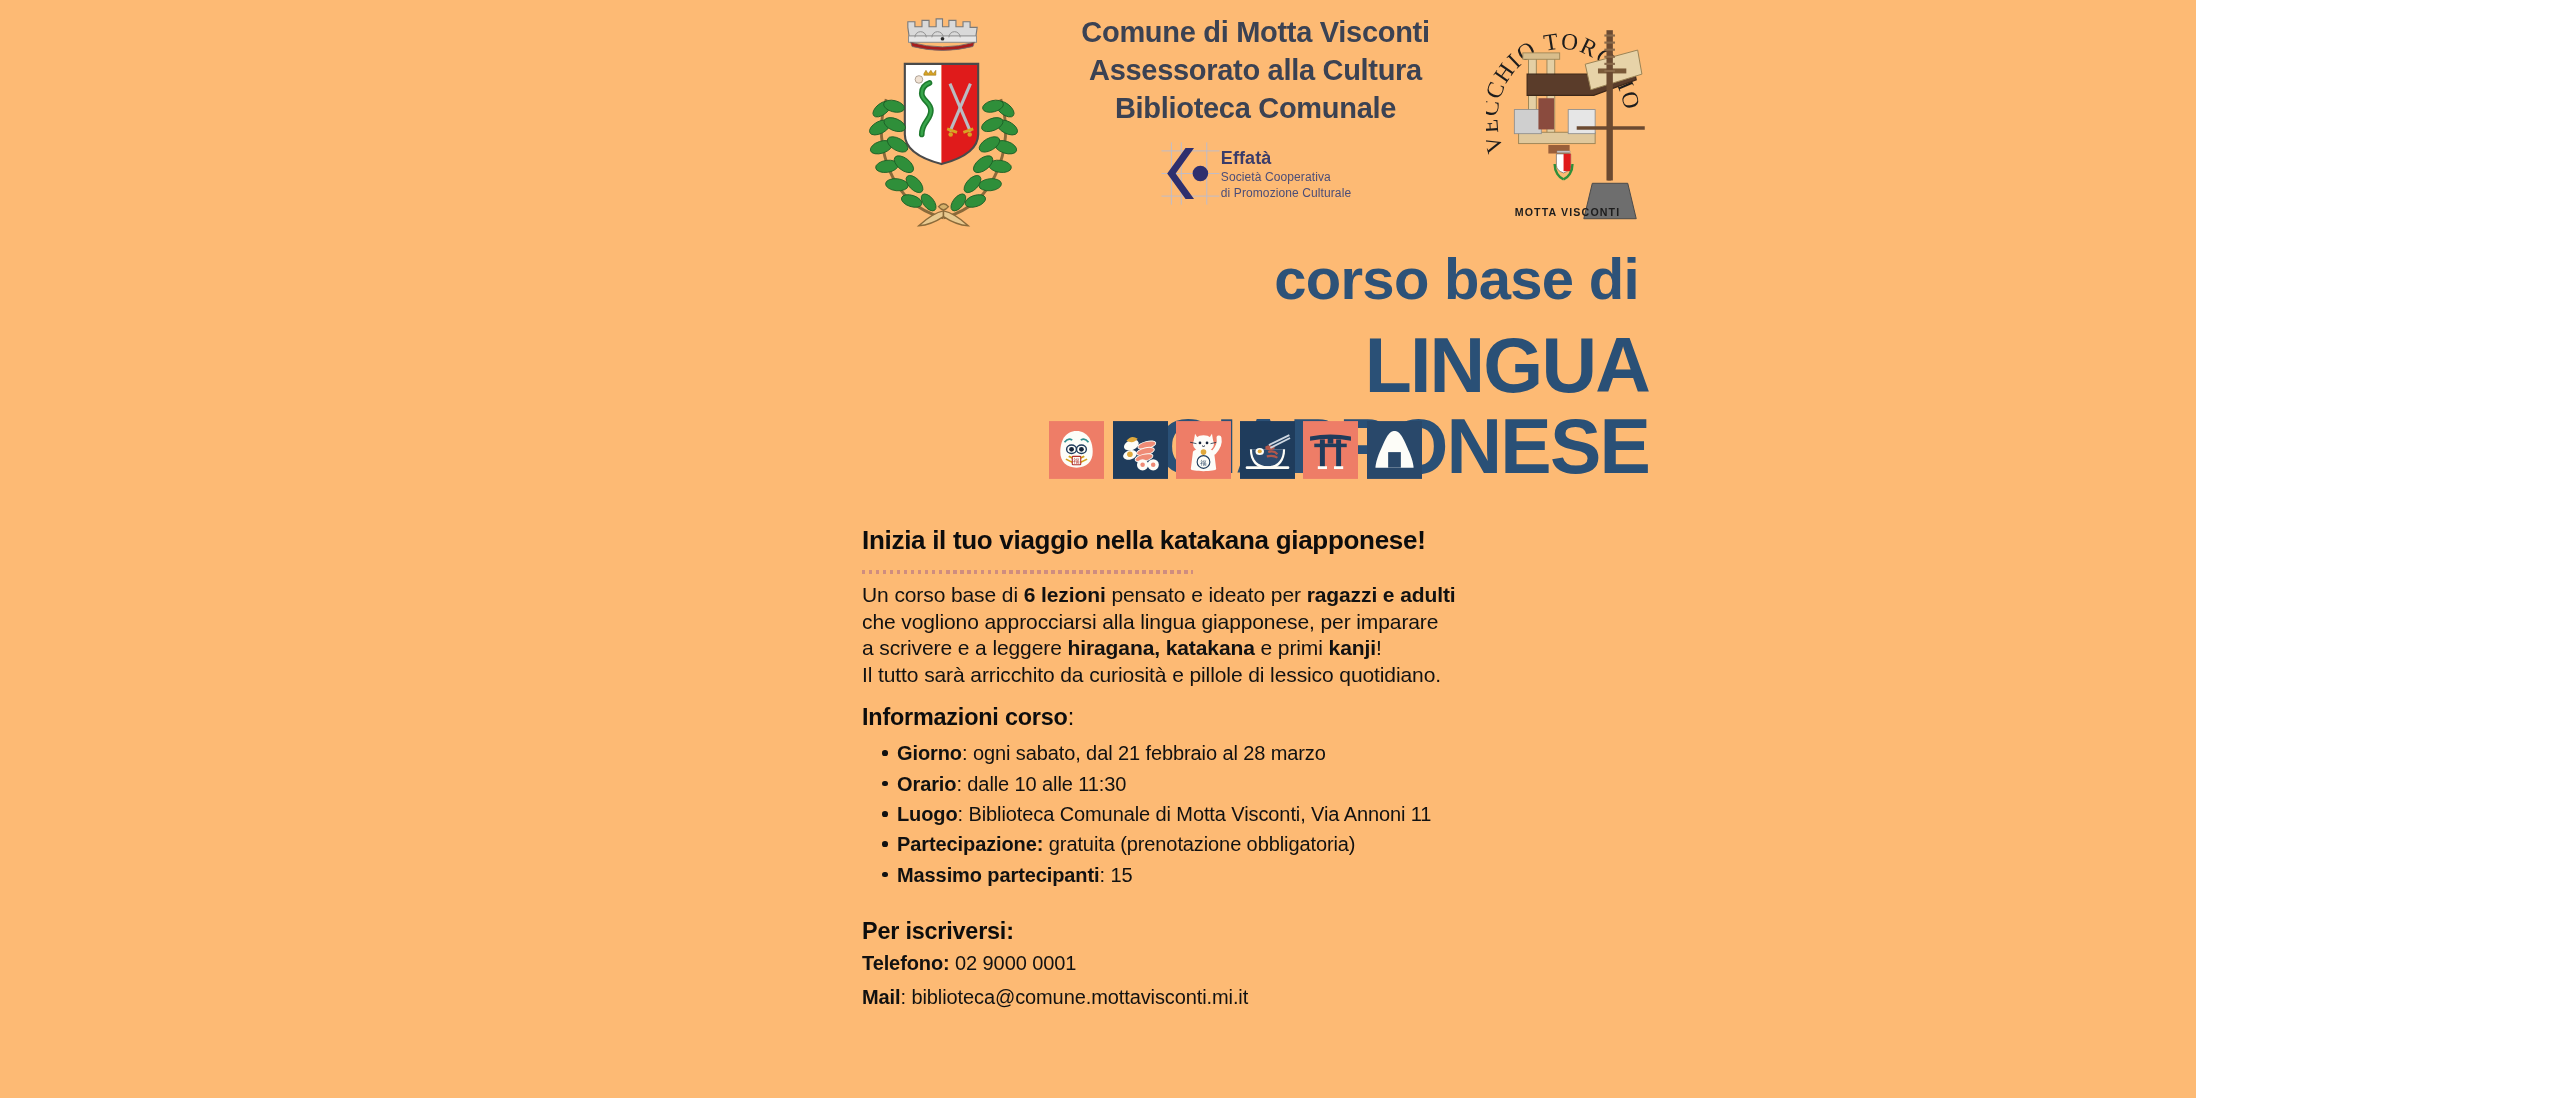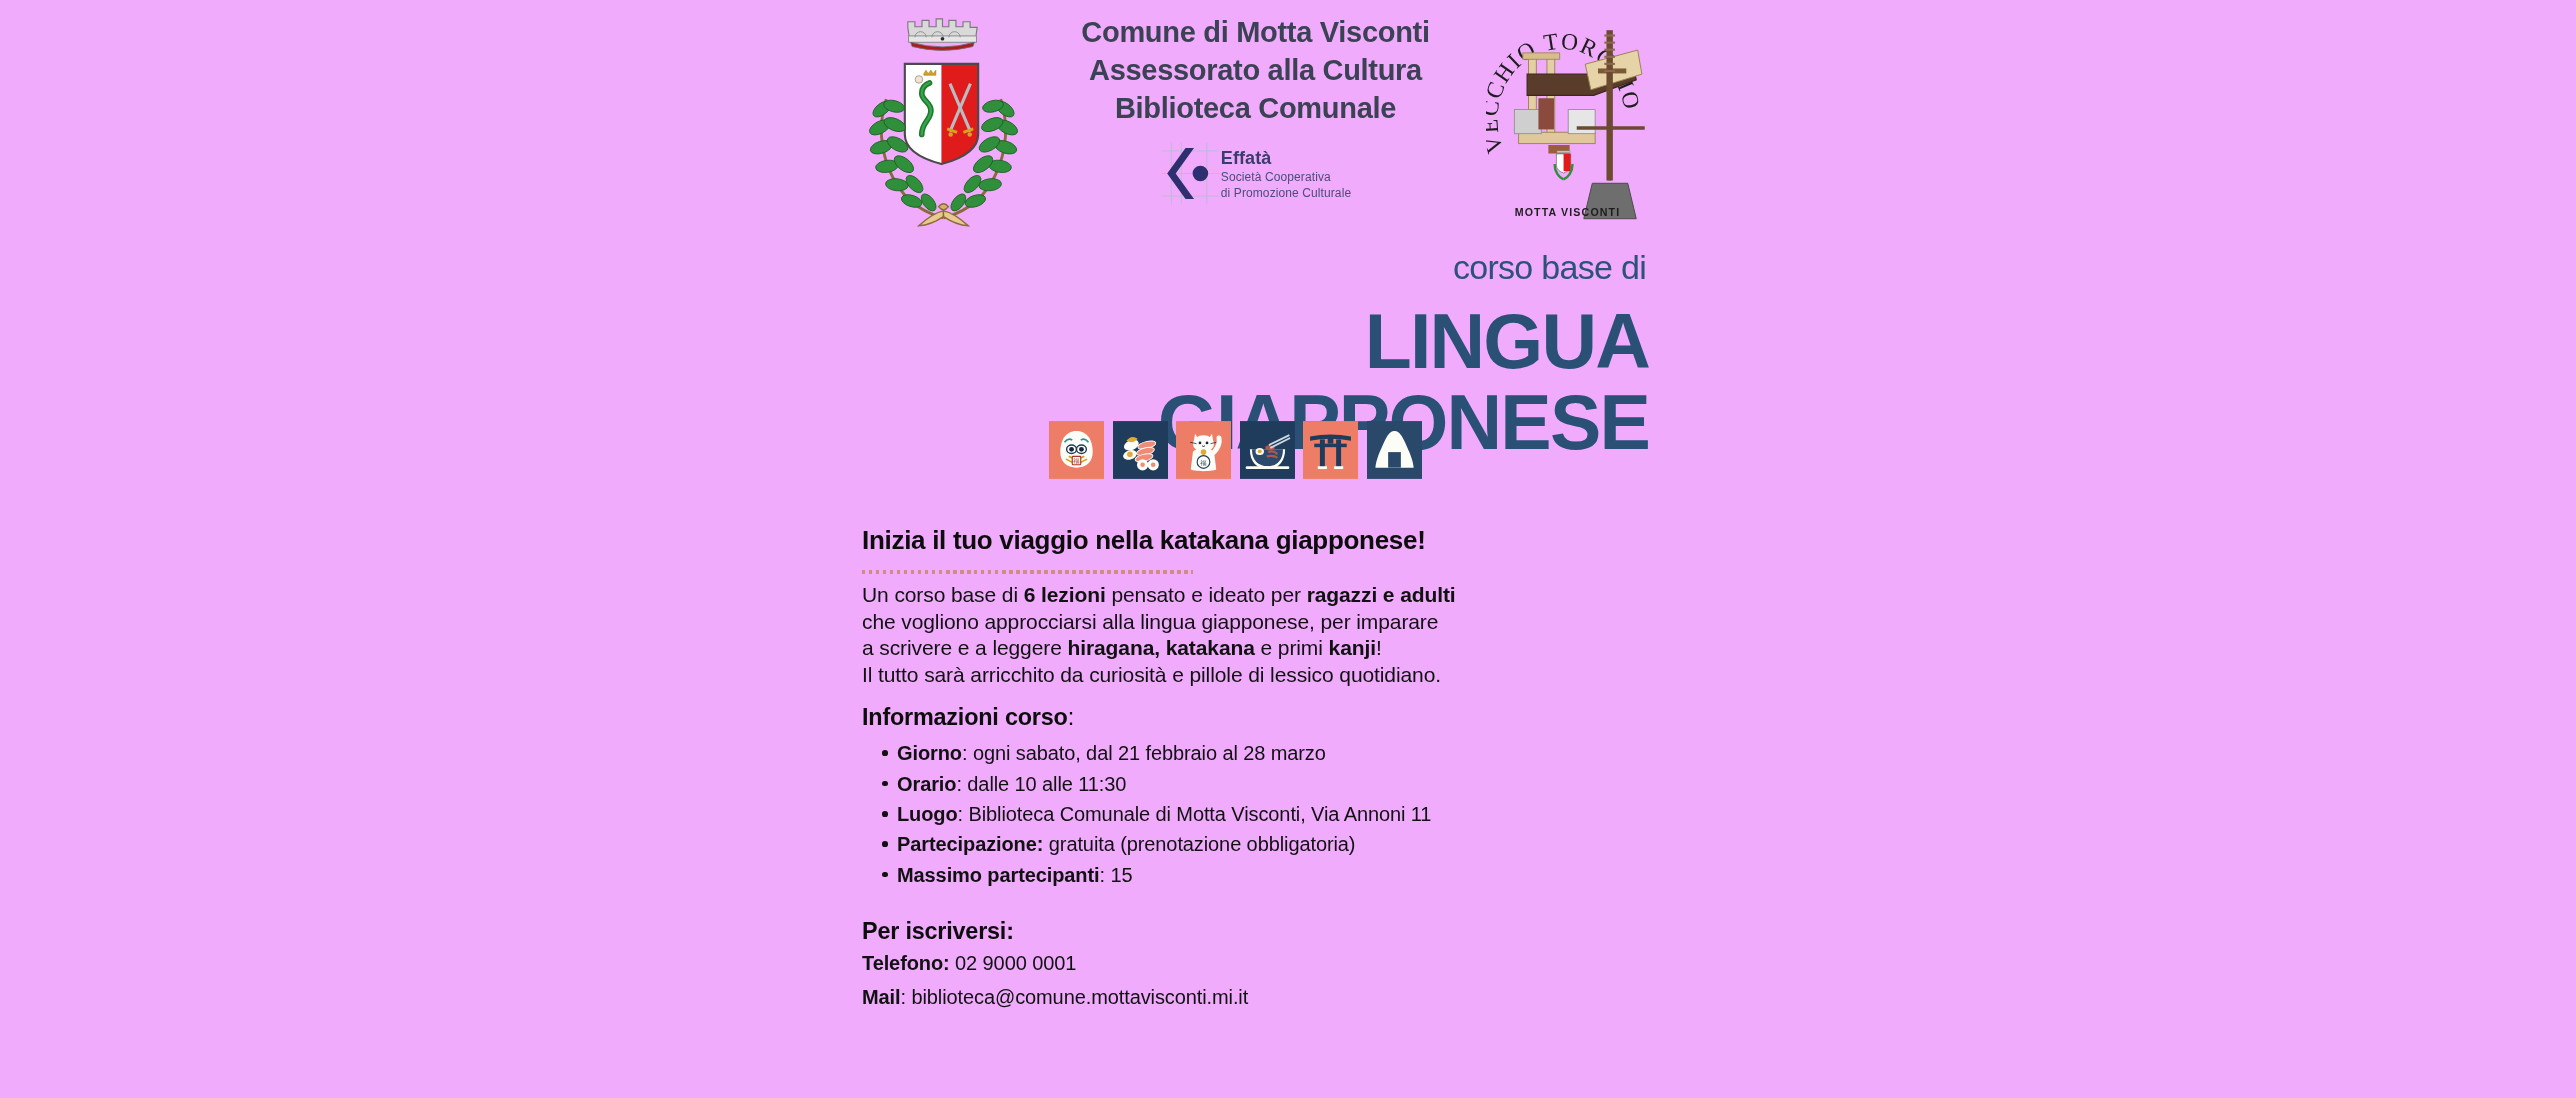--- a/index.html
+++ b/index.html
@@ -11,23 +11,23 @@
     width: 2576px;
     height: 1099px;
     font-family: "Liberation Sans", sans-serif;
     position: relative;
     overflow: hidden;
   }
 
   .page {
     position: absolute;
     left: 0; top: 0;
-    width: 2576px;
+    width: 2196px;
     height: 1099px;
-    background: #f0abfc;
+    background: #fdba74;
   }
 
   
   .header-bar {
     position: absolute;
     left: 862px;
     top: 5.7px;
     width: 787px;
     height: 234px;
     display: flex;
@@ -120,25 +120,25 @@
   
   .title-block {
     position: absolute;
     left: 862px;
     top: 250px;
     width: 787px;
     text-align: right;
   }
   .title-sub {
     color: #2d5278;
-    font-size: 34px;
-    font-weight: normal;
+    font-size: 58px;
+    font-weight: bold;
     letter-spacing: -0.7px;
     line-height: 1;
-    margin-right: 3px;
+    margin-right: 10px;
   }
   .title-main {
     color: #2a5076;
     font-size: 77px;
     font-weight: bold;
     letter-spacing: -1.8px;
     line-height: 1.05;
     margin-top: 17px;
     transform: scaleX(1.0);
   }

